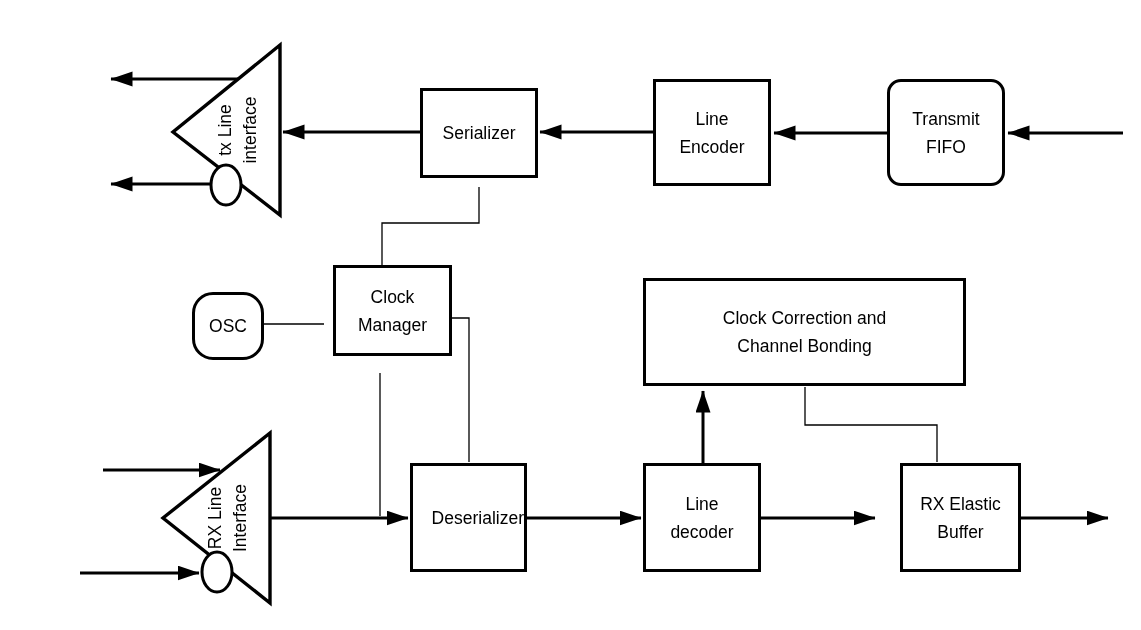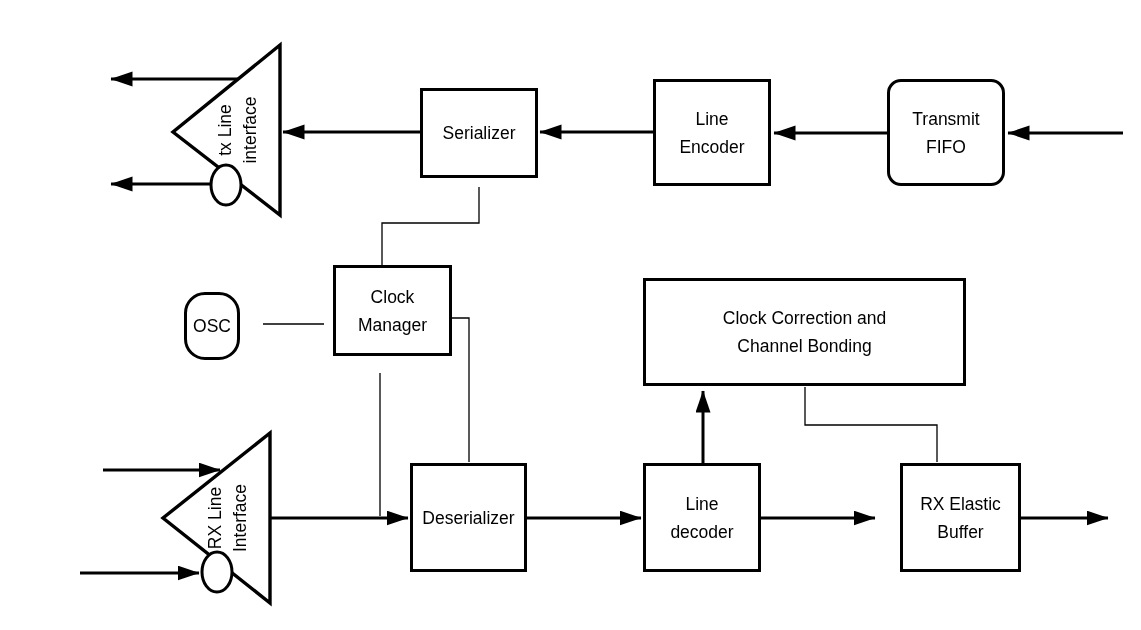--- a/index.html
+++ b/index.html
@@ -45,24 +45,24 @@
     text-align: center;
     font-size: 17.5px;
     line-height: 1.45;
     white-space: pre-line;
   }
   #b-serializer   { left: 420px; top: 79px;  width: 118px; height: 90px; margin-top: 9px; }
   #b-line-encoder { left: 653px; top: 79px;  width: 118px; height: 107px; }
   #b-transmit-fifo{ left: 887px; top: 79px;  width: 118px; height: 107px; border-radius: 14px; }
   #b-clock-manager{ left: 323px; top: 265px; width: 119px; height: 91px; margin-left: 10px; }
   #b-clock-corr   { left: 643px; top: 278px; width: 323px; height: 108px; }
-  #b-deserializer { left: 410px; top: 463px; width: 117px; height: 109px; }
+  #b-deserializer { left: 410px; top: 463px; width: 117px; height: 109px; justify-content: flex-end; }
   #b-line-decoder { left: 643px; top: 463px; width: 118px; height: 109px; }
   #b-rx-elastic   { left: 877px; top: 463px; width: 121px; height: 109px; margin-left: 23px; }
-  #b-osc          { left: 184px; top: 292px; width: 56px;  height: 68px;  }
+  #b-osc          { left: 192px; top: 292px; width: 72px;  height: 68px;  }
   #v-tx { left: 178px; top: 104px; width: 120px; height: 52px; }
   #v-rx { left: 168px; top: 492px; width: 120px; height: 52px; }
 </style>
 </head>
 <body>
 
 <div class="canvas">
 
   <svg class="connector-layer" width="1141" height="630" viewBox="0 0 1141 630" xmlns="http://www.w3.org/2000/svg">
     <defs>

